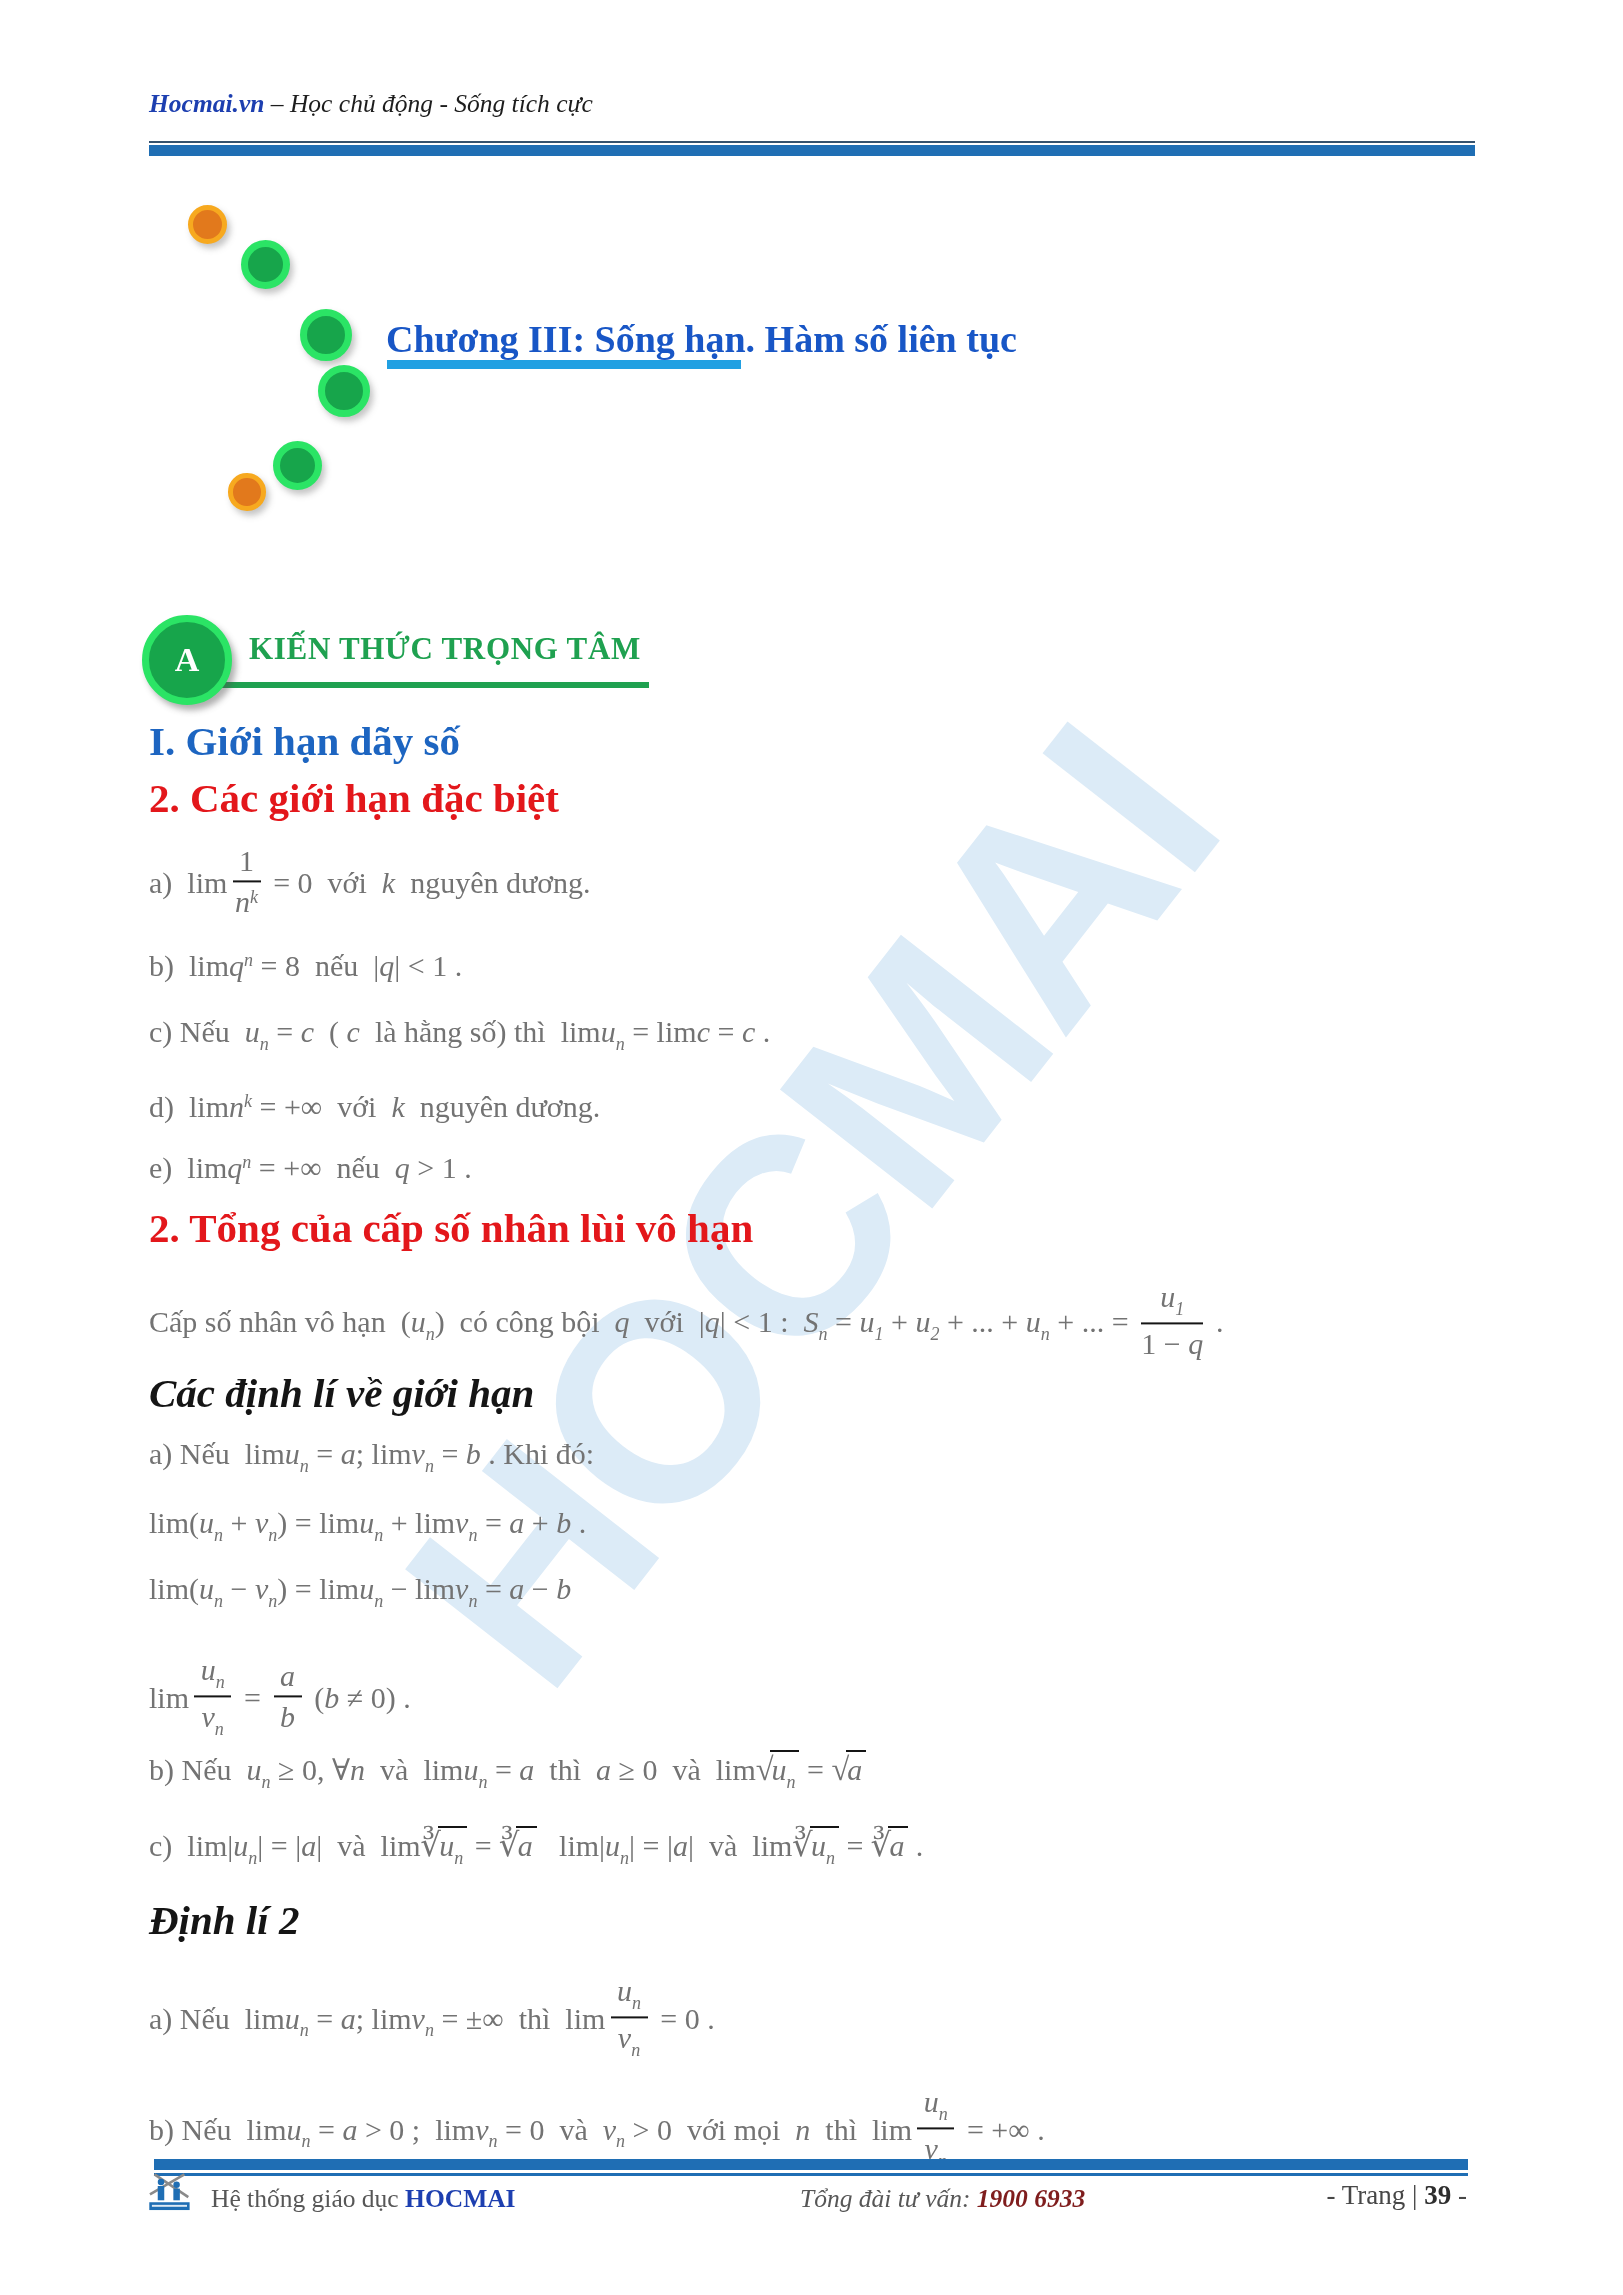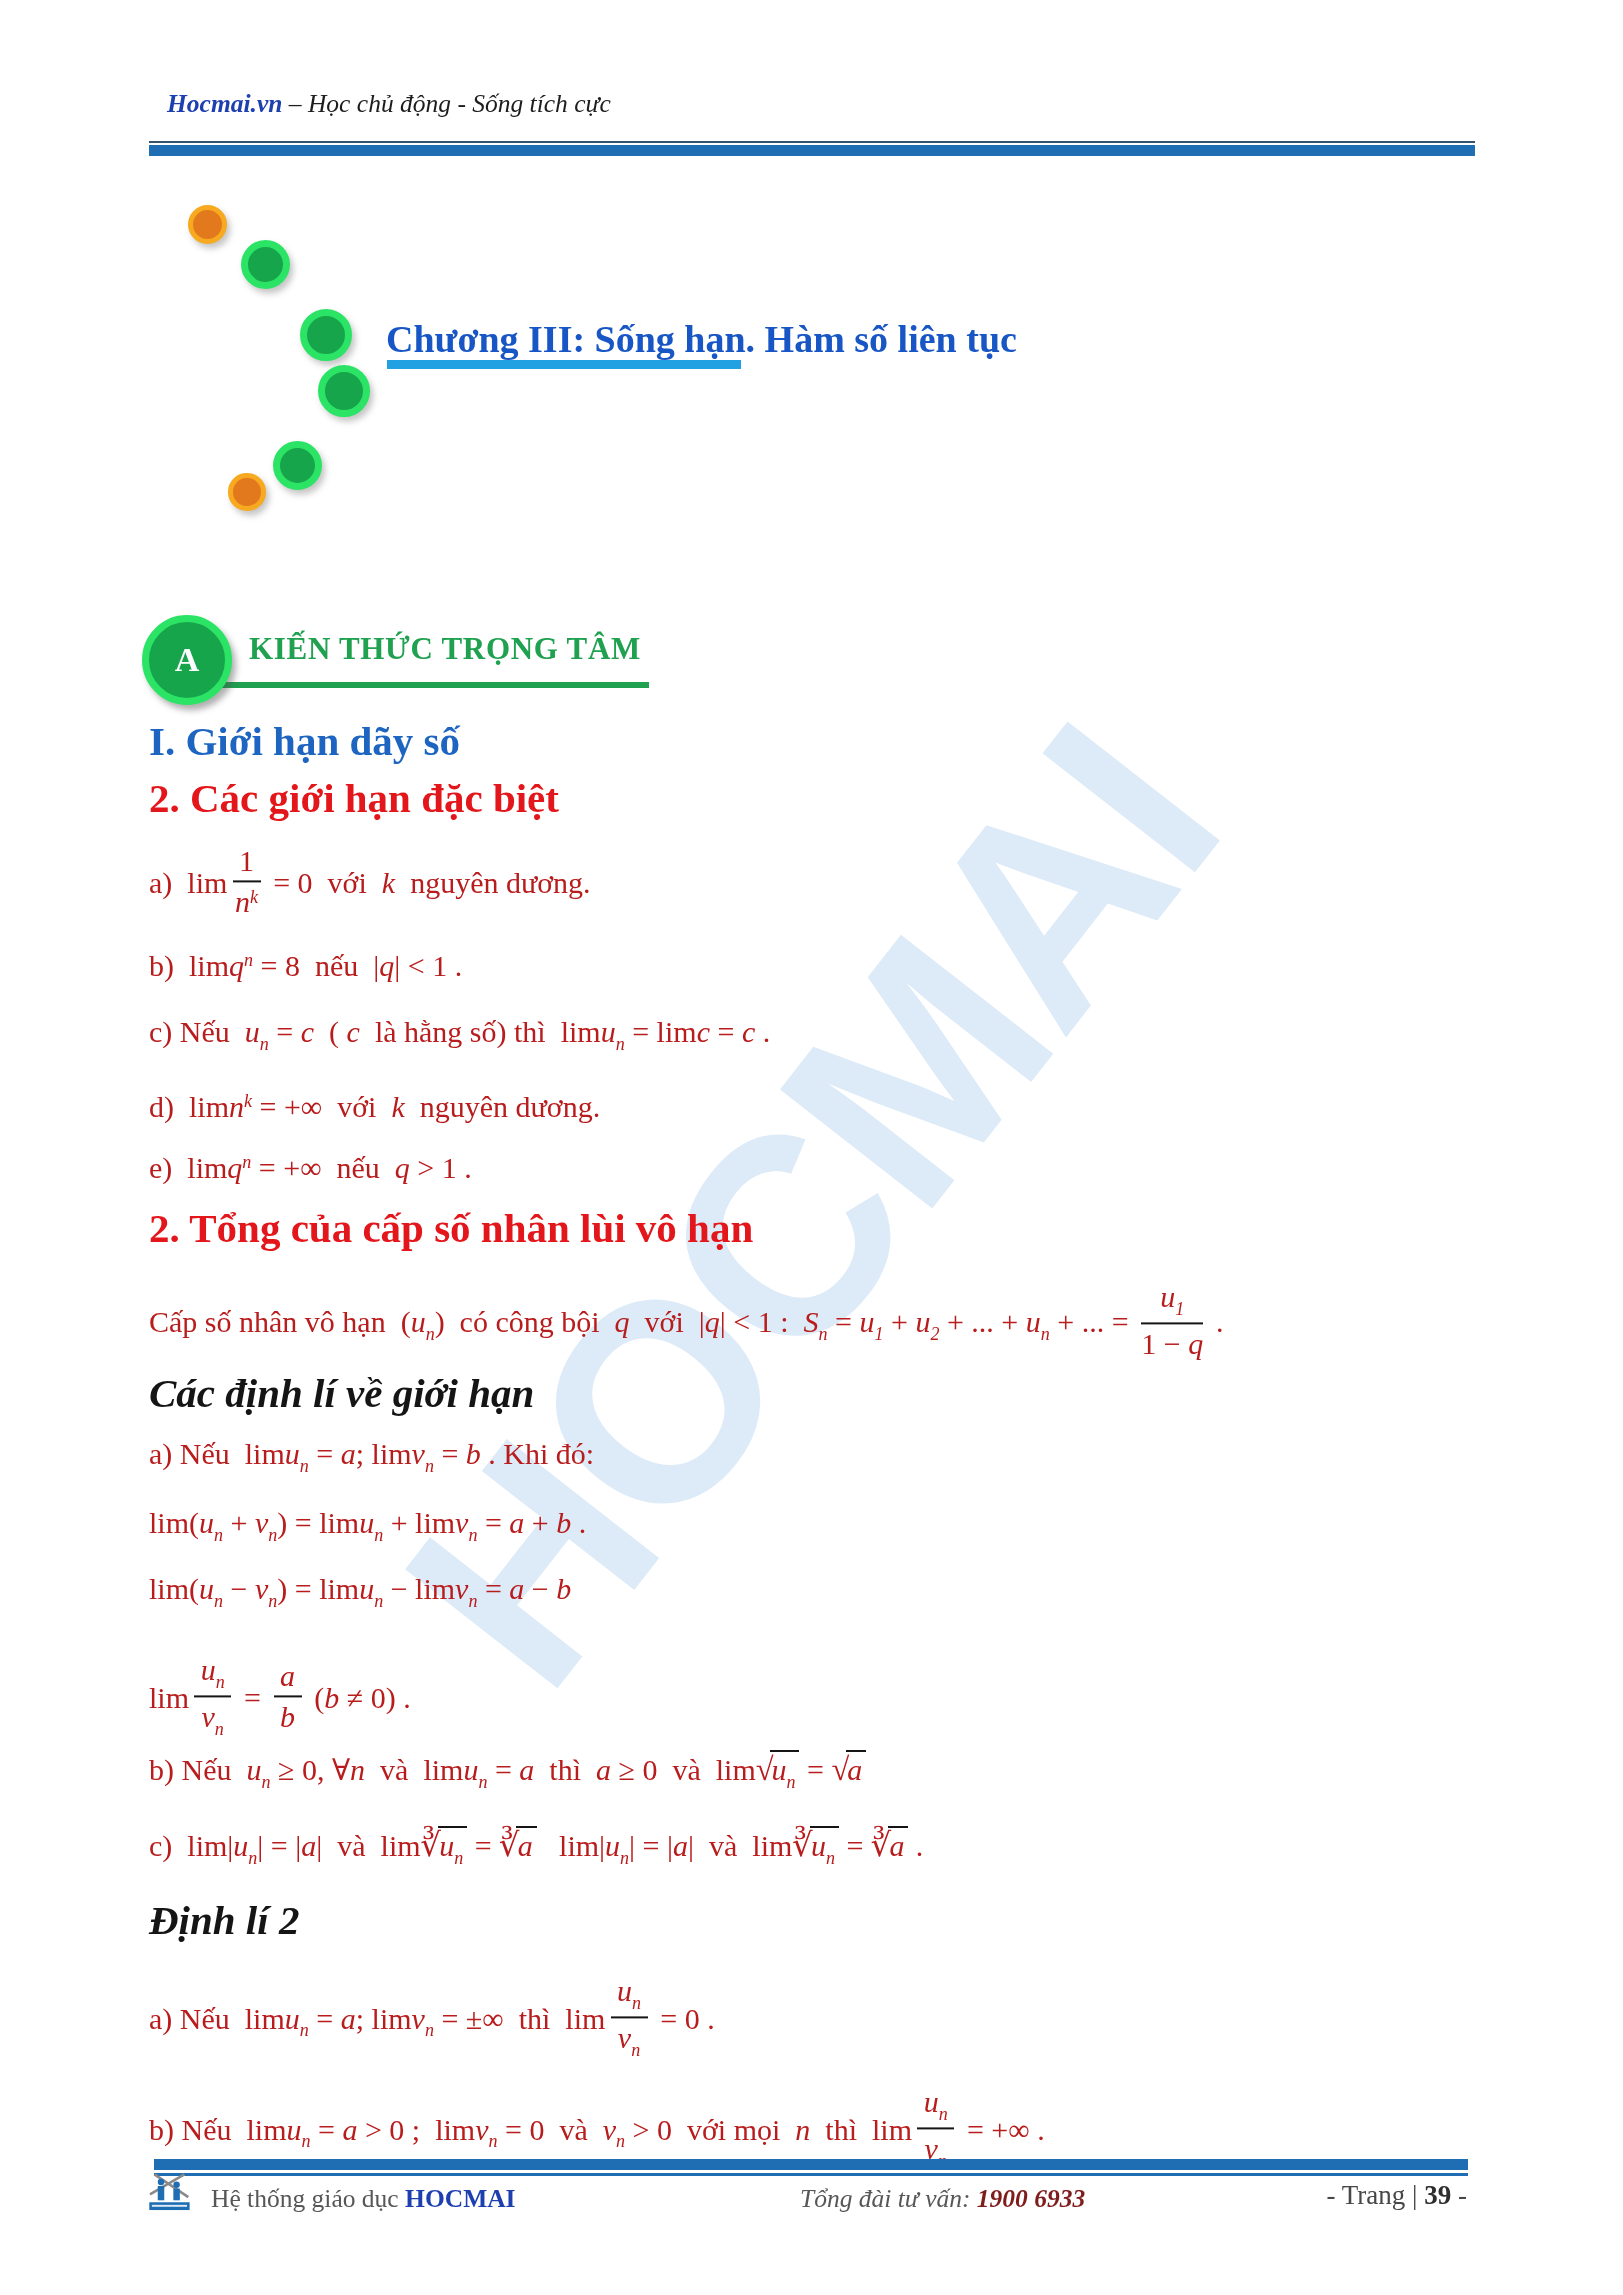--- a/index.html
+++ b/index.html
@@ -10,21 +10,21 @@
   
   .watermark{
     position:absolute;left:811px;top:1207px;
     transform:translate(-50%,-50%) rotate(-52deg);
     font-family:"Liberation Sans","DejaVu Sans",sans-serif;
     font-weight:bold;font-size:281px;letter-spacing:-5.2px;
     color:var(--watermark_blue,#dcebf7);white-space:nowrap;z-index:0;user-select:none;
   }
   
   .hdr-text{position:absolute;left:149px;top:89px;font-size:25.5px;font-style:italic;color:#1d1d1d;white-space:nowrap;z-index:2;}
-  .hdr-brand{font-weight:bold;color:var(--brand_blue,#1d3fb0);margin-left:18px;}
+  .hdr-brand{font-weight:bold;color:var(--brand_blue,#1d3fb0);}
   .hdr-rule-thin{position:absolute;left:149px;top:141px;width:1326px;height:2px;background:#35526e;z-index:2;}
   .hdr-rule-thick{position:absolute;left:149px;top:145px;width:1326px;height:10.5px;background:var(--accent_blue,#1f6eb4);z-index:2;}
   
   .ring{position:absolute;border-radius:50%;box-shadow:3.3px 4.6px 5.9px rgba(90,90,90,0.35);z-index:2;}
   .ring.green{border:7.2px solid var(--circle_green_ring,#2be465);background:var(--circle_green_fill,#17a54b);}
   .ring.orange{border:5.9px solid var(--circle_orange_ring,#f7a91f);background:var(--circle_orange_fill,#e2791c);}
   .c1{left:188px;top:205px;width:29px;height:29px;}
   .c2{left:241px;top:240px;width:35px;height:35px;}
   .c3{left:300px;top:309px;width:38px;height:38px;}
   .c4{left:318px;top:365px;width:38px;height:38px;}
@@ -43,21 +43,21 @@
   .badge span{color:#ffffff;font-weight:bold;font-size:34px;}
   .kttt{position:absolute;left:249px;top:631px;font-size:31px;font-weight:bold;color:var(--heading_green,#1fa150);letter-spacing:0.7px;white-space:nowrap;z-index:2;}
   .kttt-underline{position:absolute;left:171px;top:682px;width:478px;height:5.9px;background:var(--heading_green,#1fa150);z-index:2;}
   
   .bhead{position:absolute;left:149px;font-size:41px;font-weight:bold;white-space:nowrap;z-index:2;line-height:44px;}
   .blue{color:var(--heading_blue,#1d65c1);}
   .red{color:var(--heading_red,#e3171b);}
   .blackital{color:#151515;font-style:italic;}
   
   .mline{
-    position:absolute;left:149px;font-size:30px;color:#b91c1c;line-height:44px;
+    position:absolute;left:149px;font-size:30px;color:#737373;line-height:44px;
     white-space:pre;z-index:2;
   }
   .mt{}
   .mv{font-style:italic;}
   .msub{font-size:0.6em;font-style:italic;vertical-align:-0.42em;}
   .msup{font-size:0.6em;font-style:italic;vertical-align:0.55em;}
   .frac{display:inline-block;vertical-align:middle;text-align:center;margin:0 5.2px;transform:translateY(-4.6px);}
   .frac .num{display:block;border-bottom:2px solid #151515;padding:0 6.5px 3.3px;line-height:1.05;}
   .frac .den{display:block;padding-top:3.9px;line-height:1.05;}
   .sqrt{display:inline-block;white-space:nowrap;}

